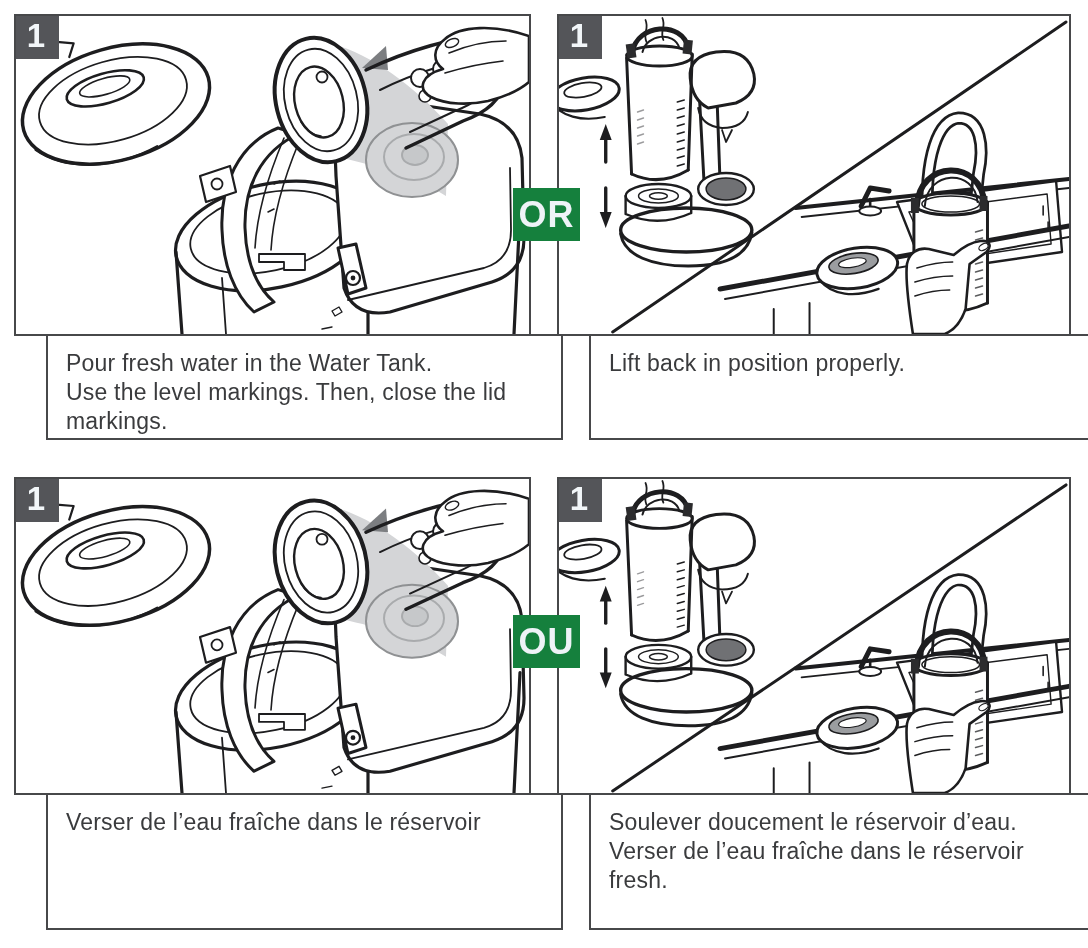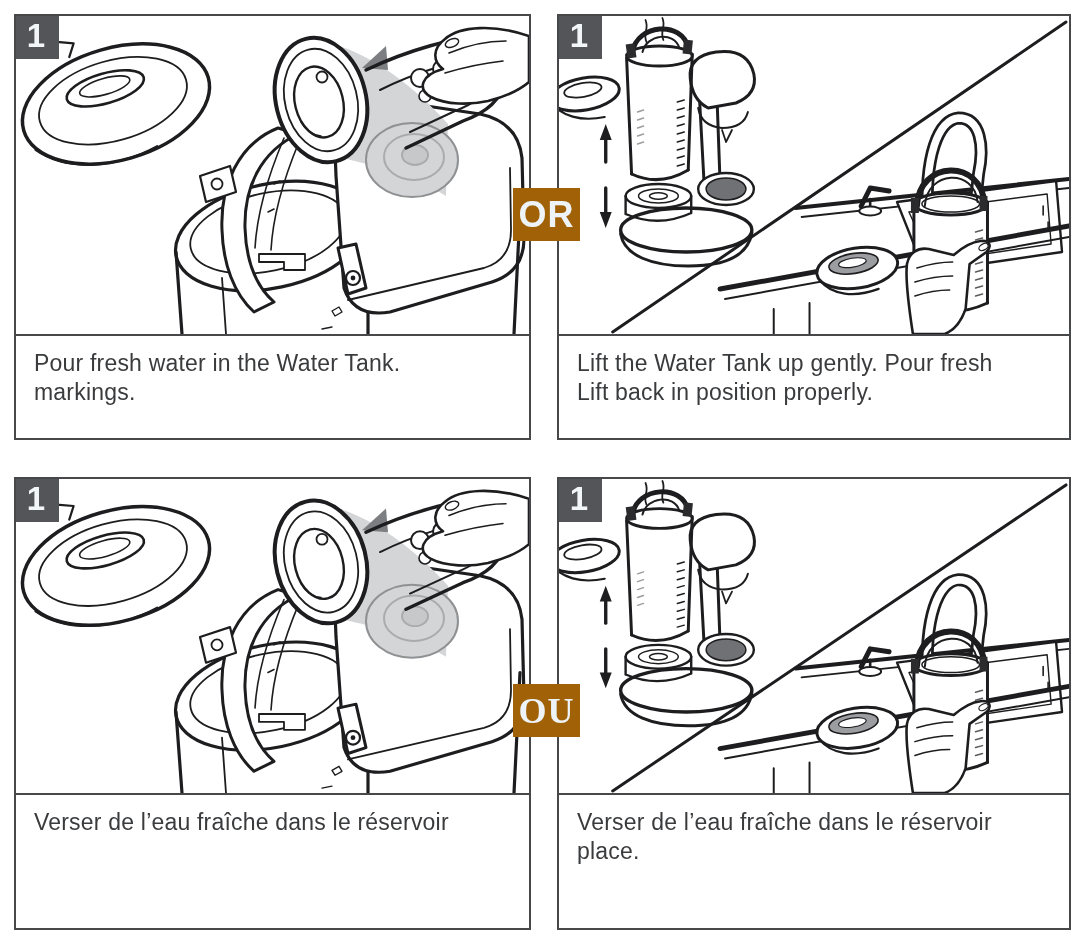--- a/index.html
+++ b/index.html
@@ -25,32 +25,33 @@
     display: flex; align-items: center; justify-content: center;
     font-size: 33px; font-weight: 700;
     z-index: 3;
   }
   .caption {
     padding: 13px 16px 0 18px;
     color: #3a3b3d;
     font-size: 23px;
     line-height: 29px;
     letter-spacing: 0.2px;
+    margin-left: 32px;
   }
   .connector {
     position: absolute;
     width: 67px; height: 53px;
-    background: #a16207;
+    background: #15803d;
     color: #eef3f7;
     display: flex; align-items: center; justify-content: center;
     font-size: 36px; font-weight: 600; letter-spacing: 1px;
     z-index: 5;
   }
   #connector-or { left: 513px; top: 188px; }
-  #connector-ou { left: 513px; top: 684px; font-family: Liberation Serif, serif; }
+  #connector-ou { left: 513px; top: 615px; }
   
   #p0-ill { left: 14px; top: 14px;  width: 517px; height: 322px; }
   #p0-cap { left: 14px; top: 334px; width: 517px; height: 106px; }
   #p1-ill { left: 557px; top: 14px;  width: 514px; height: 322px; }
   #p1-cap { left: 557px; top: 334px; width: 514px; height: 106px; }
   #p2-ill { left: 14px; top: 477px; width: 517px; height: 318px; }
   #p2-cap { left: 14px; top: 793px; width: 517px; height: 137px; }
   #p3-ill { left: 557px; top: 477px; width: 514px; height: 318px; }
   #p3-cap { left: 557px; top: 793px; width: 514px; height: 137px; }
   .defs-holder { position: absolute; width: 0; height: 0; overflow: hidden; }
@@ -238,34 +239,34 @@
   <div class="step-badge">
     <span>1</span>
   </div>
   <svg viewBox="0 0 513 318" preserveAspectRatio="none">
     <use href="#scene-pour"></use>
   </svg>
 </div>
 
 <div id="p0-cap" class="panel caption">
   <div>Pour fresh water in the Water Tank.</div>
+  <div>Use the level markings. Then, close the lid</div>
   <div>markings.</div>
 </div>
 
 <div id="p1-ill" class="panel ill">
   <div class="step-badge">
     <span>1</span>
   </div>
   <svg viewBox="0 0 513 318" preserveAspectRatio="none">
     <use href="#scene-sink"></use>
   </svg>
 </div>
 
 <div id="p1-cap" class="panel caption">
-  <div>Lift the Water Tank up gently. Pour fresh</div>
   <div>Lift back in position properly.</div>
 </div>
 
 <div id="connector-or" class="connector">
   <span>OR</span>
 </div>
 
 <div id="p2-ill" class="panel ill">
   <div class="step-badge">
     <span>1</span>
@@ -282,19 +283,20 @@
 <div id="p3-ill" class="panel ill">
   <div class="step-badge">
     <span>1</span>
   </div>
   <svg viewBox="0 0 513 318" preserveAspectRatio="none">
     <use href="#scene-sink"></use>
   </svg>
 </div>
 
 <div id="p3-cap" class="panel caption">
+  <div>Soulever doucement le réservoir d’eau.</div>
   <div>Verser de l’eau fraîche dans le réservoir</div>
-  <div>place.</div>
+  <div>fresh.</div>
 </div>
 
 <div id="connector-ou" class="connector">
   <span>OU</span>
 </div>
 
 </body></html>

